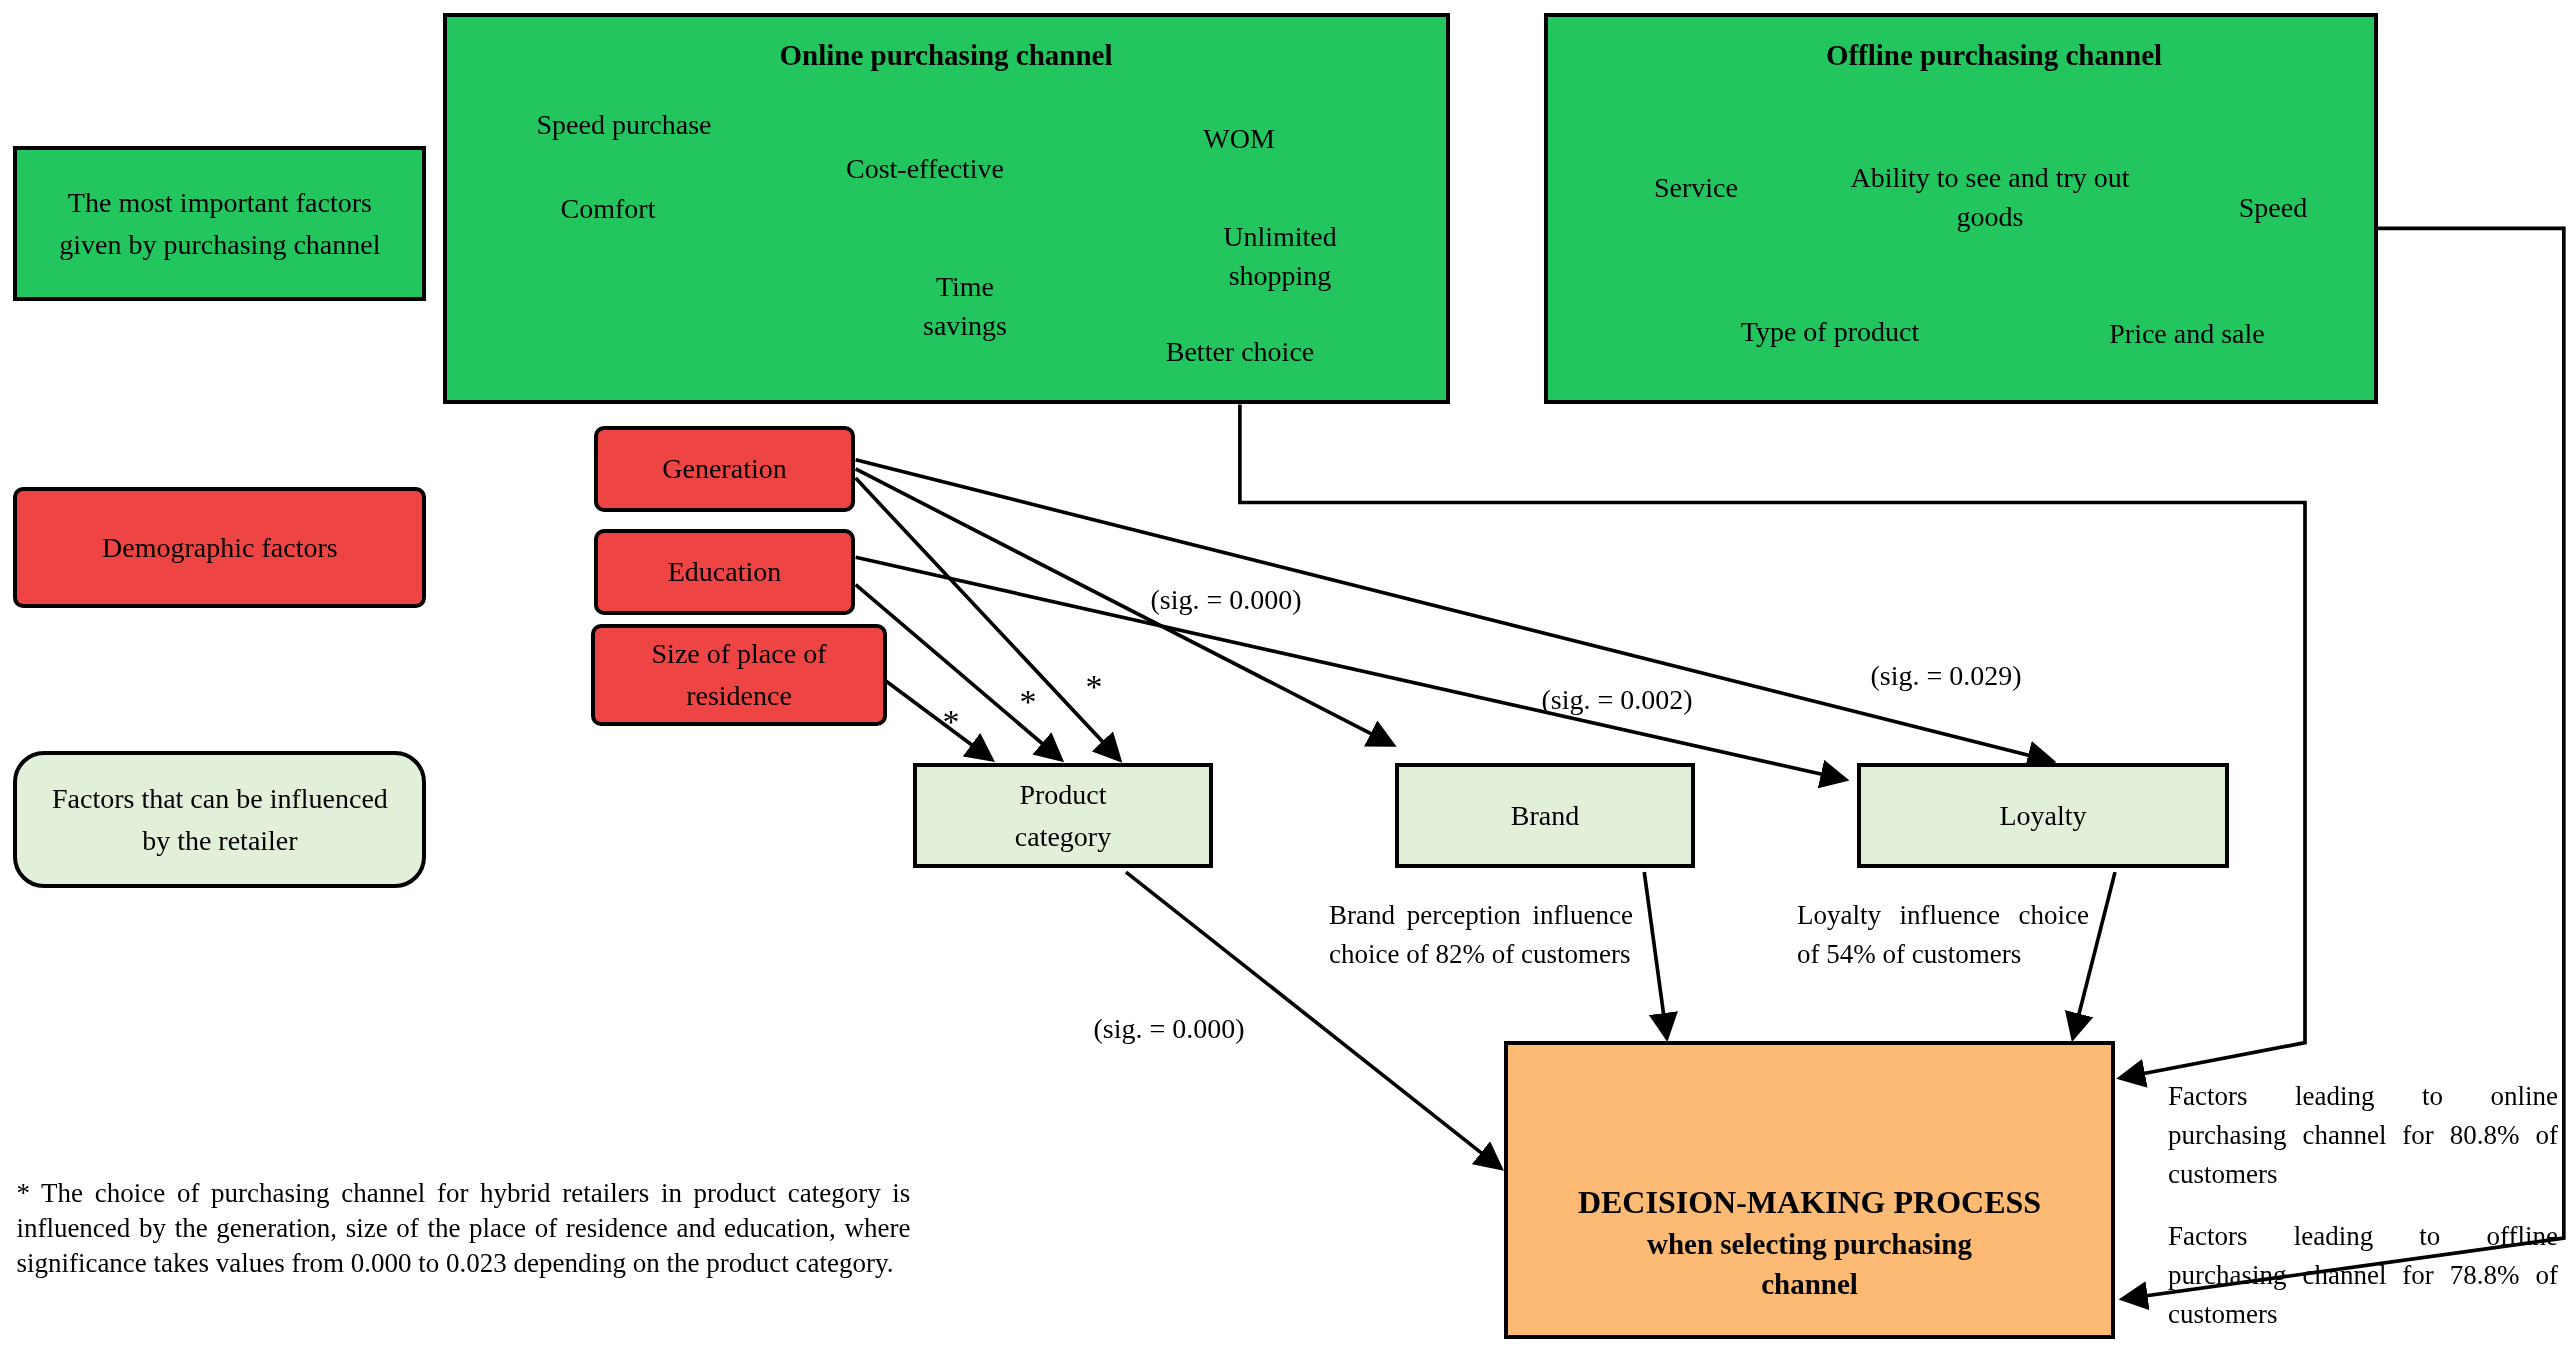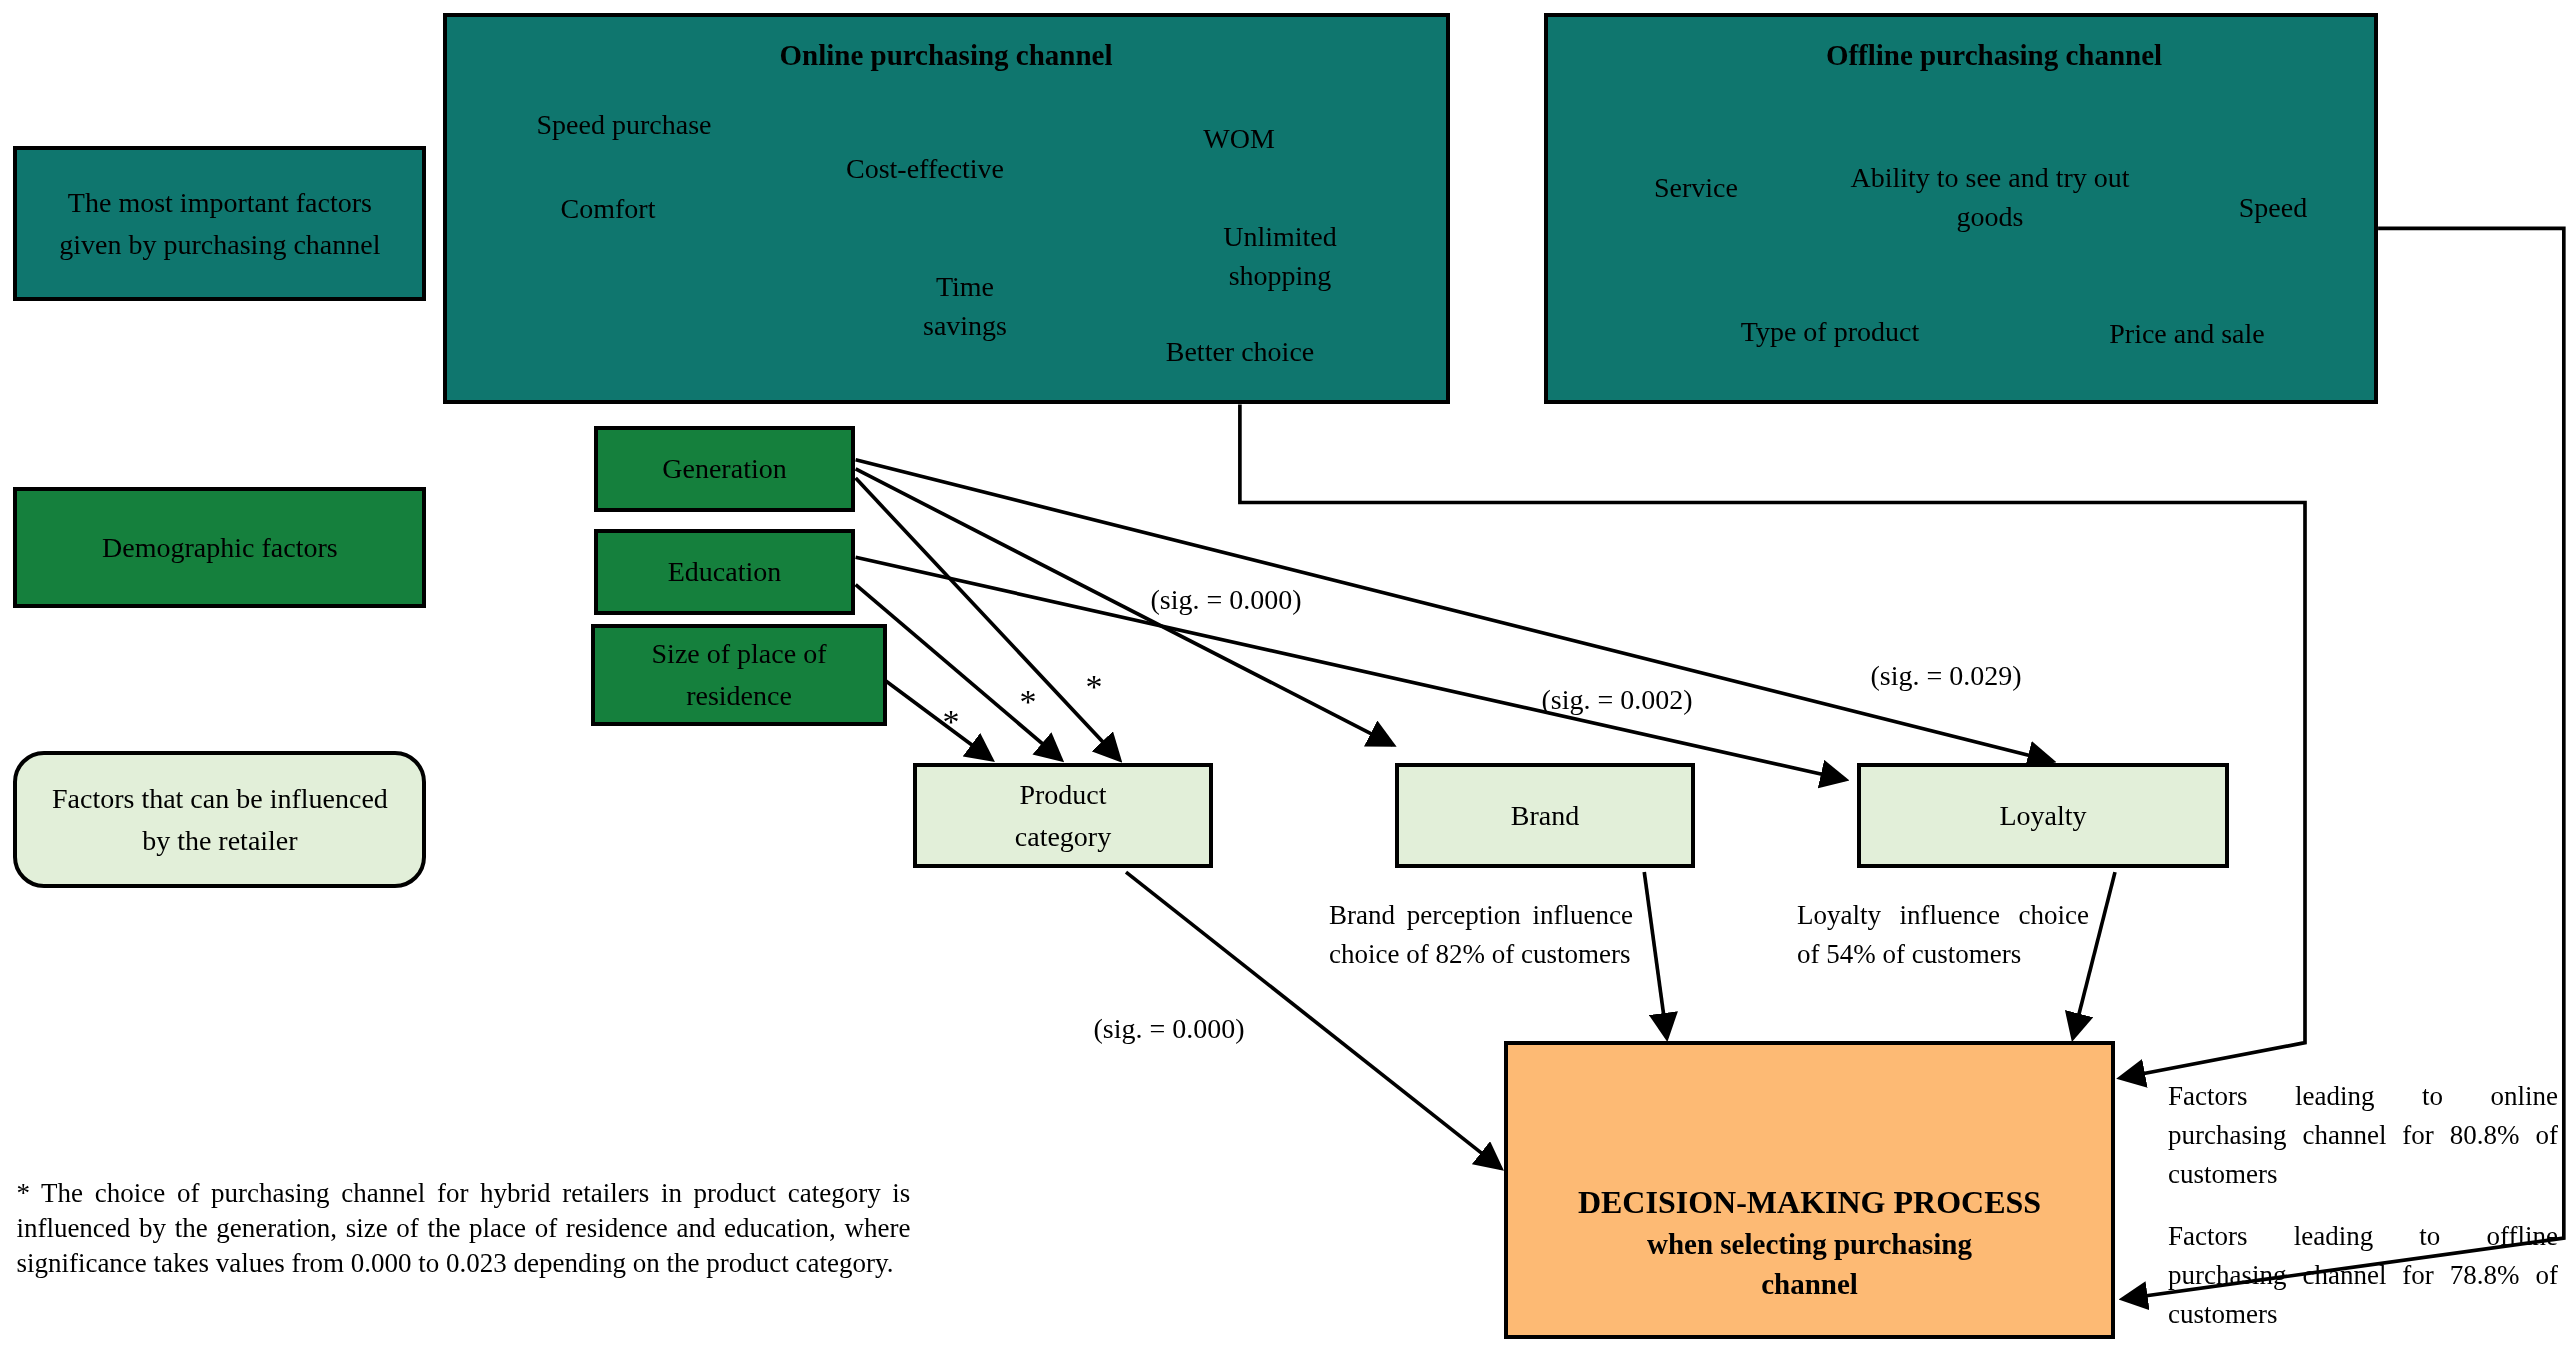--- a/index.html
+++ b/index.html
@@ -1,22 +1,22 @@
 <!DOCTYPE html>
 <html style="font-size:9.7px"><head>
 <meta charset="utf-8">
 <style>
   html,body{margin:0;padding:0;background:#ffffff;}
   body{width:2576px;height:1349px;font-family:"Liberation Serif","DejaVu Serif",serif;color:#000;}
   .canvas{position:relative;width:2576px;height:1349px;background:#fff;overflow:hidden;}
   .connector-layer{position:absolute;left:0;top:0;width:2576px;height:1349px;}
   .box{position:absolute;border:4.3px solid #000;box-sizing:border-box;
        display:flex;align-items:center;justify-content:center;text-align:center;}
-  .peach{background:#0f766e;}
-  .gray{background:#15803d;}
+  .peach{background:#22c55e;}
+  .gray{background:#ef4444;border-radius:10px;}
   .green{background:#E2EFD9;}
   .white{background:#fdba74;}
   .box-label{font-size:28px;line-height:1.5;padding:0 21px;}
   .channel-title{position:absolute;transform:translate(-50%,-50%);font-size:29px;font-weight:bold;white-space:nowrap;}
   .scatter{position:absolute;transform:translate(-50%,-50%);font-size:28px;line-height:1.4;text-align:center;white-space:nowrap;}
   .scatter.wrap{white-space:normal;}
   .sig{position:absolute;transform:translate(-50%,-50%);font-size:28px;white-space:nowrap;}
   .star{position:absolute;transform:translate(-50%,-50%);font-size:34px;}
   .note{position:absolute;font-size:27px;line-height:1.45;text-align:justify;text-align-last:left;}
   .footnote{position:absolute;font-size:27px;line-height:1.3;text-align:justify;text-align-last:left;}

